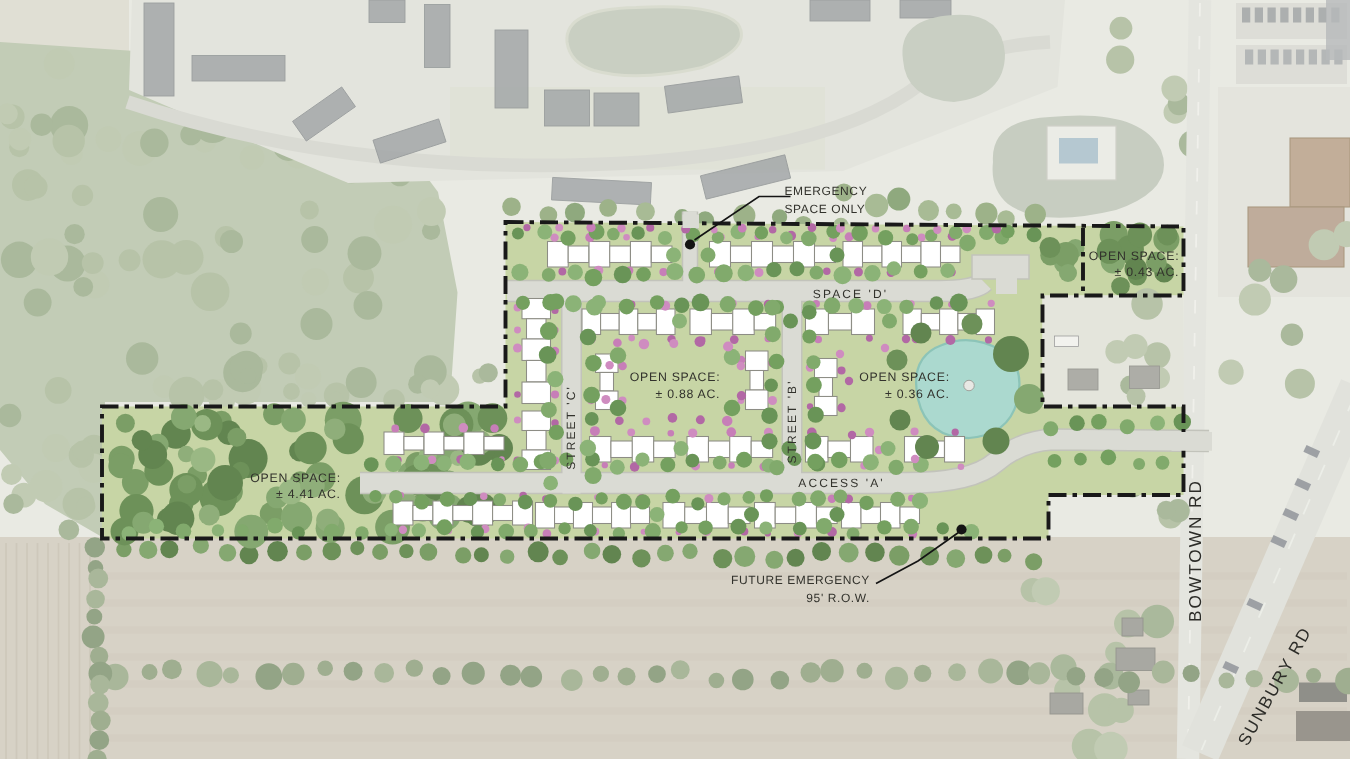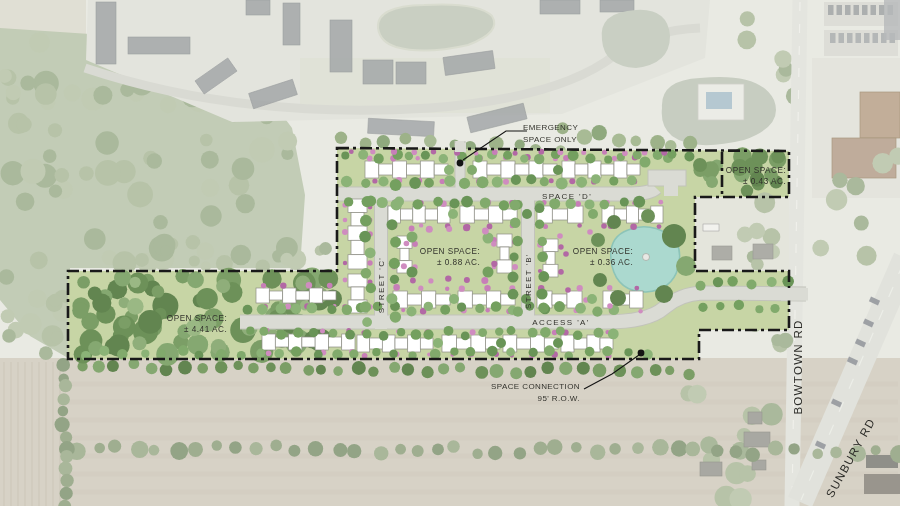--- a/index.html
+++ b/index.html
@@ -976,19 +976,19 @@
   <div class="lbl os" id="lbl-os043">
     <div>OPEN SPACE:</div>
     <div>± 0.36 AC.</div>
   </div>
   <div class="lbl os" id="lbl-os253">
     <div>OPEN SPACE:</div>
     <div>± 4.41 AC.</div>
   </div>
 
   <div class="lbl ann" id="lbl-future">
-    <div>SPACE CONNECTION</div>
+    <div>FUTURE EMERGENCY</div>
     <div>95' R.O.W.</div>
   </div>
 
   <div class="lbl rd" id="lbl-bowtown">BOWTOWN RD</div>
   <div class="lbl rd" id="lbl-sunbury">SUNBURY RD</div>
 </div>
 
 </body></html>

